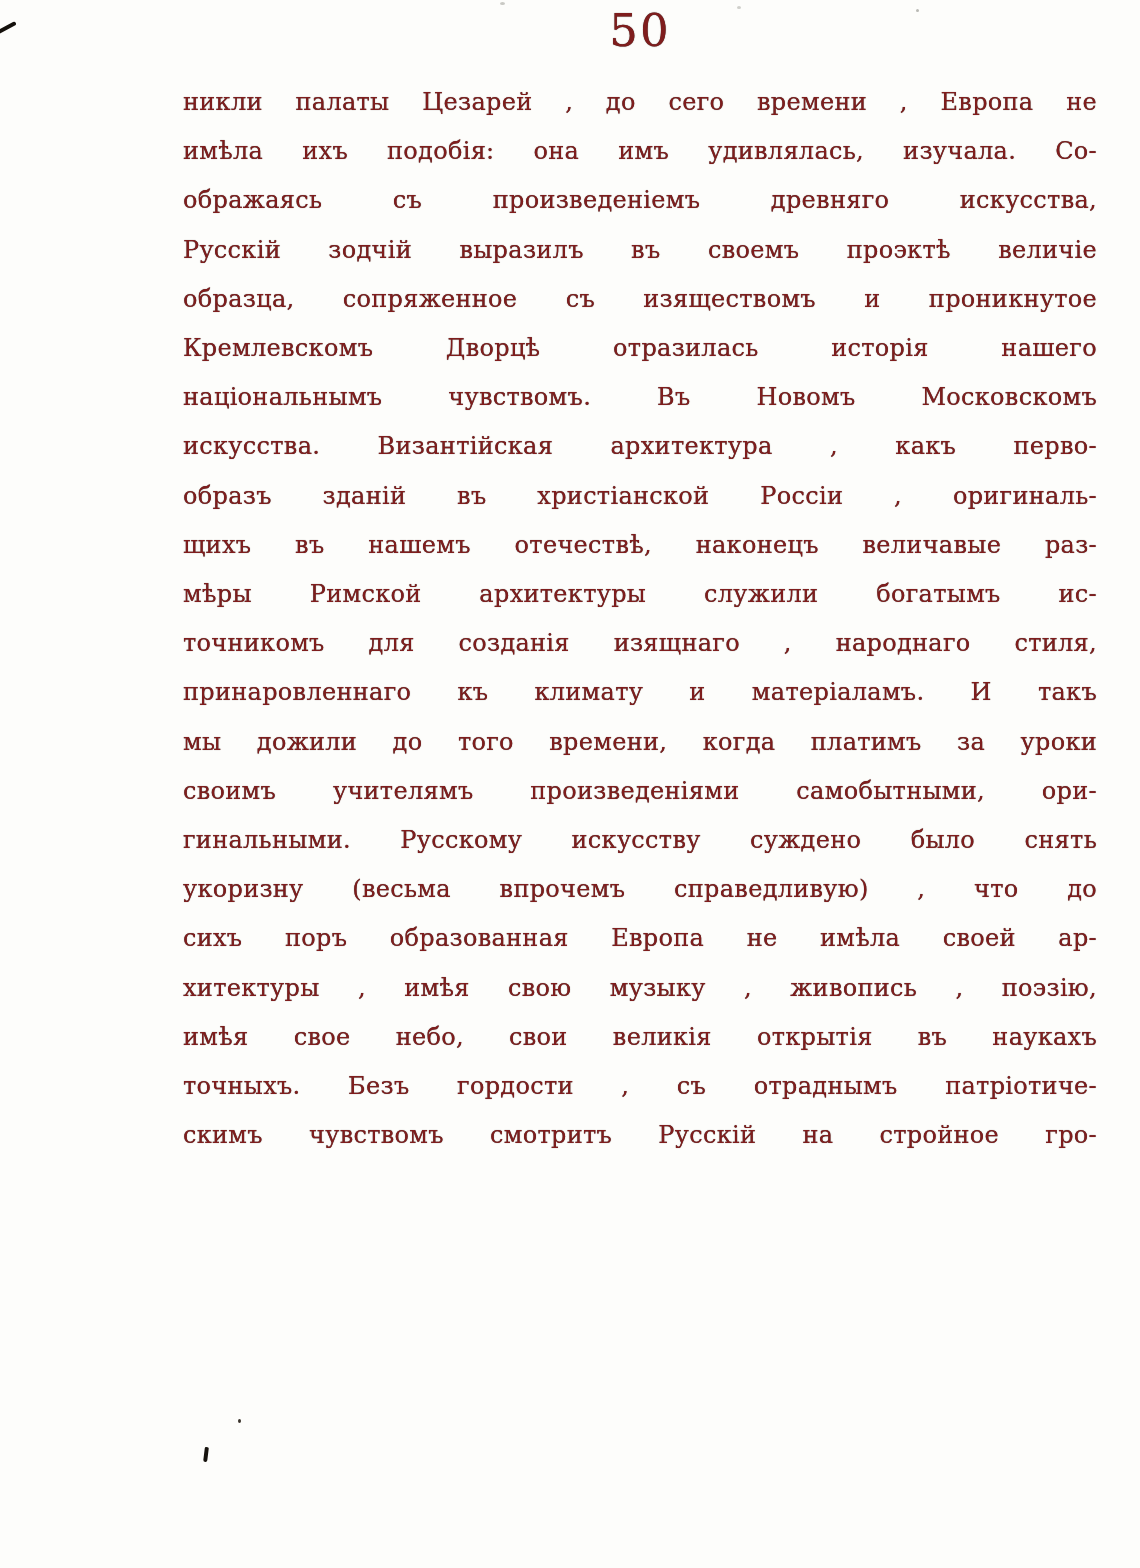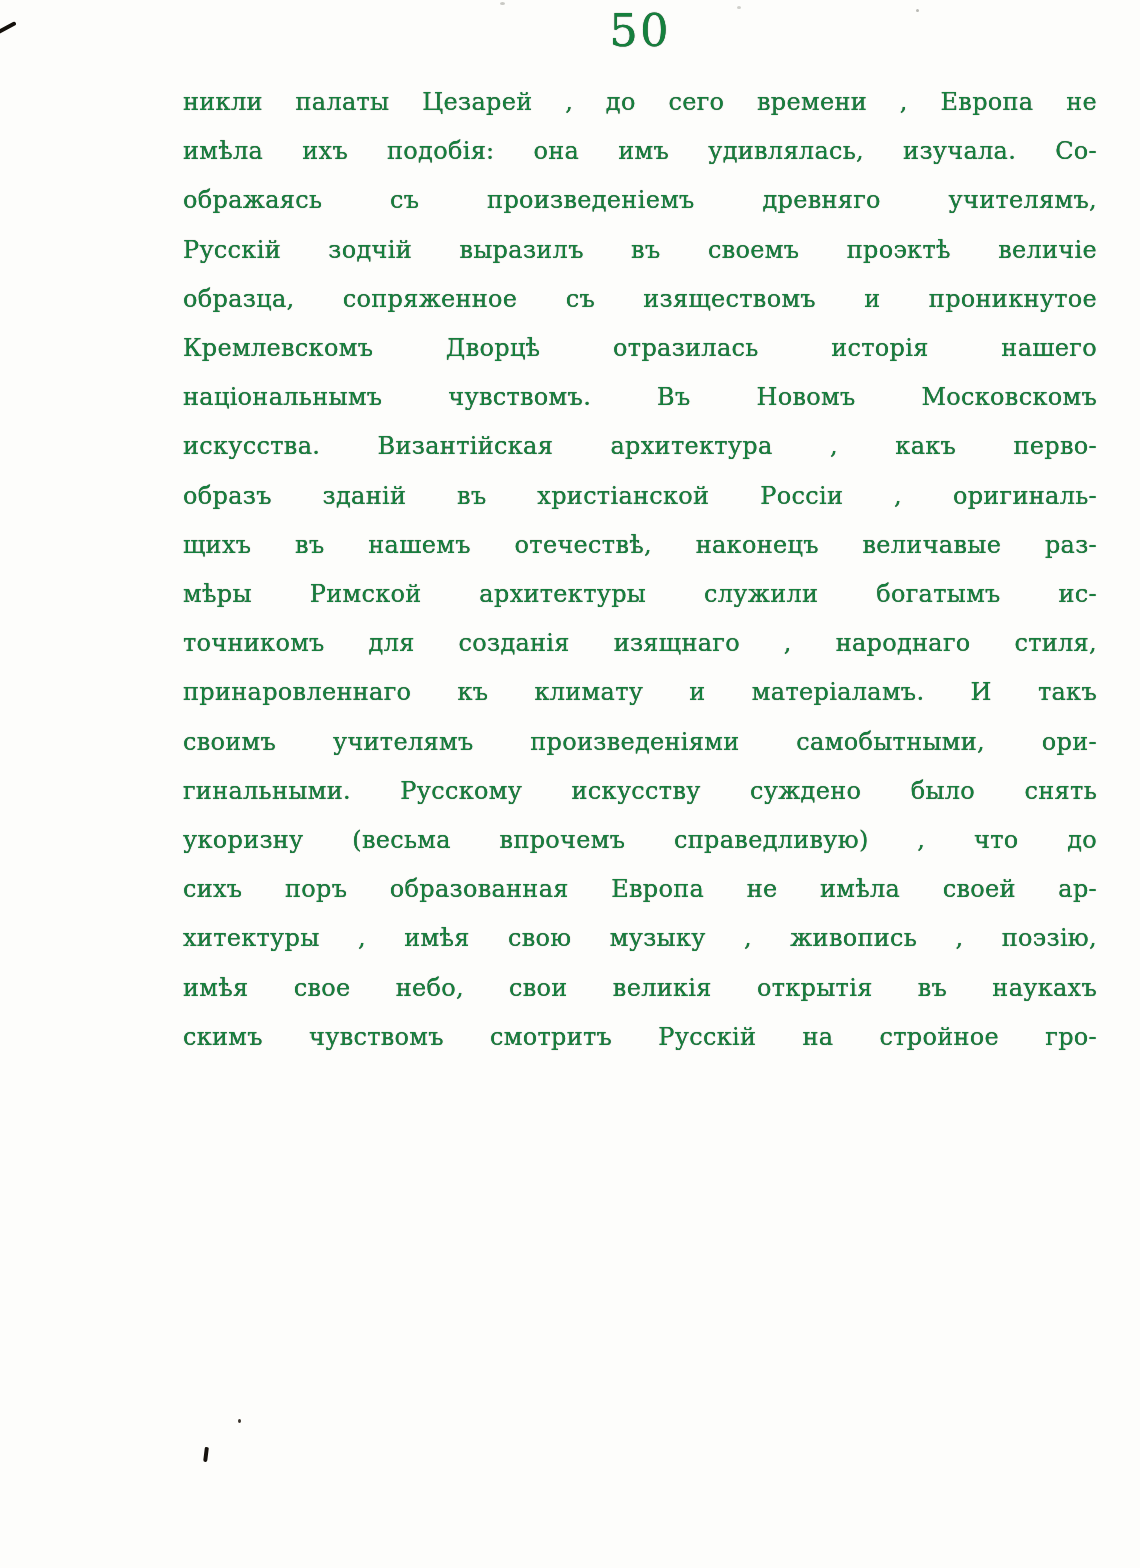--- a/index.html
+++ b/index.html
@@ -7,21 +7,21 @@
     padding: 0;
     background: #ffffff;
   }
   .page {
     position: relative;
     width: 1140px;
     height: 1568px;
     background: #fdfdfb;
     overflow: hidden;
     font-family: "DejaVu Serif", "DejaVu Sans", serif;
-    color: #15803d;
+    color: #7f1d1d;
   }
   .page-number {
     position: absolute;
     top: 8px;
     left: 183px;
     width: 914px;
     text-align: center;
     font-size: 45px;
     line-height: 45px;
     letter-spacing: 2px;
@@ -82,37 +82,39 @@
   <div class="artifact mark-top-left"></div>
   <div class="artifact smudge-1"></div>
   <div class="artifact smudge-2"></div>
   <div class="artifact smudge-3"></div>
 
   <div class="page-number">50</div>
 
   <div class="text-block">
     <div class="line">никли палаты Цезарей , до сего времени , Европа не</div>
     <div class="line">имѣла ихъ подобія: она имъ удивлялась, изучала. Со-</div>
-    <div class="line">ображаясь съ произведеніемъ древняго учителямъ,</div>
+    <div class="line">ображаясь съ произведеніемъ древняго искусства,</div>
     <div class="line">Русскій зодчій выразилъ въ своемъ проэктѣ величіе</div>
     <div class="line">образца, сопряженное съ изяществомъ и проникнутое</div>
     <div class="line">Кремлевскомъ Дворцѣ отразилась исторія нашего</div>
     <div class="line">національнымъ чувствомъ. Въ Новомъ Московскомъ</div>
     <div class="line">искусства. Византійская архитектура , какъ перво-</div>
     <div class="line">образъ зданій въ христіанской Россіи , оригиналь-</div>
     <div class="line">щихъ въ нашемъ отечествѣ, наконецъ величавые раз-</div>
     <div class="line">мѣры Римской архитектуры служили богатымъ ис-</div>
     <div class="line">точникомъ для созданія изящнаго , народнаго стиля,</div>
     <div class="line">принаровленнаго къ климату и матеріаламъ. И такъ</div>
+    <div class="line">мы дожили до того времени, когда платимъ за уроки</div>
     <div class="line">своимъ учителямъ произведеніями самобытными, ори-</div>
     <div class="line">гинальными. Русскому искусству суждено было снять</div>
     <div class="line">укоризну (весьма впрочемъ справедливую) , что до</div>
     <div class="line">сихъ поръ образованная Европа не имѣла своей ар-</div>
     <div class="line">хитектуры , имѣя свою музыку , живопись , поэзію,</div>
     <div class="line">имѣя свое небо, свои великія открытія въ наукахъ</div>
+    <div class="line">точныхъ. Безъ гордости , съ отраднымъ патріотиче-</div>
     <div class="line">скимъ чувствомъ смотритъ Русскій на стройное гро-</div>
 
   </div>
 
   <div class="artifact speck-dot"></div>
   <div class="artifact speck-comma"></div>
 
 </div>
 
 </body></html>

